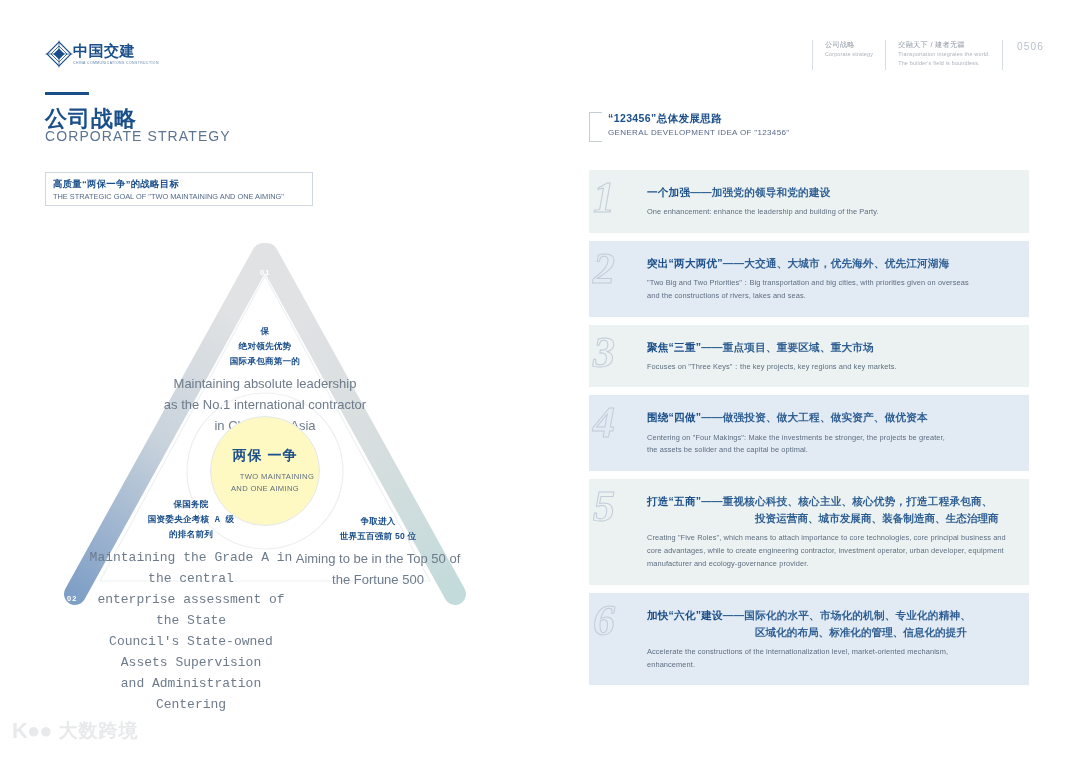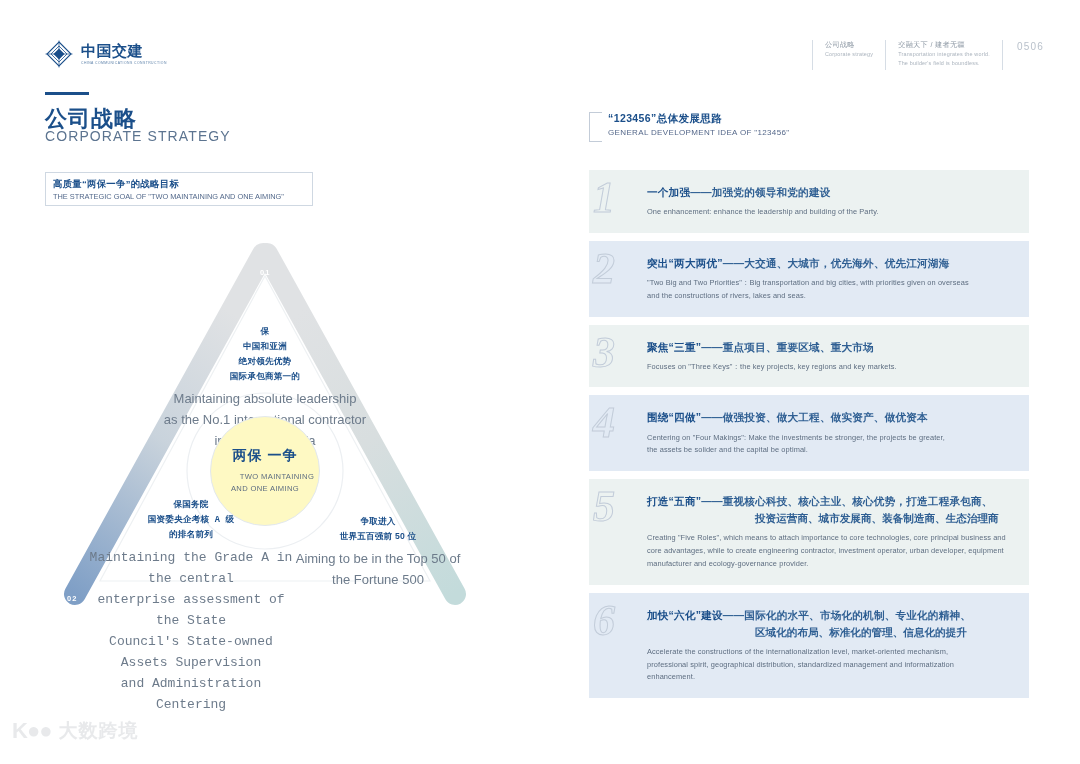--- a/index.html
+++ b/index.html
@@ -6,21 +6,21 @@
   html,body{ background:#ffffff; }
   body{
     width:1080px; height:764px; position:relative;
     font-family:"Liberation Sans", sans-serif;
     color:#3b4a5a; overflow:hidden;
   }
 
   
   #header{ position:absolute; left:0; top:0; width:1080px; height:96px; }
 
-  #logo-block{ position:absolute; left:45px; top:40px; display:flex; align-items:center; gap:8px; }
+  #logo-block{ position:absolute; left:45px; top:40px; display:flex; align-items:center; }
   #logo-mark{ width:28px; height:28px; position:relative; }
   #logo-text-wrap{ display:flex; flex-direction:column; justify-content:center; }
   #logo-cn{ font-size:15px; font-weight:bold; color:#1b4f8a; letter-spacing:.5px; line-height:1.1; }
   #logo-en{ font-size:3.4px; color:#5a7fa8; letter-spacing:.45px; line-height:1.3; margin-top:2px; }
 
   #header-right{ position:absolute; right:36px; top:40px; display:flex; align-items:flex-start; height:34px; }
   .hdr-col{ padding:0 12px; border-left:1px solid #d6dde5; height:30px; display:flex; flex-direction:column; justify-content:flex-start; }
   .hdr-cn{ font-size:7.2px; color:#8d98a4; letter-spacing:.3px; line-height:1.45; }
   .hdr-en{ font-size:5.4px; color:#aab3bd; letter-spacing:.2px; line-height:1.5; }
   #page-nums{ padding-left:14px; border-left:1px solid #d6dde5; display:flex; height:30px; justify-content:flex-start; }
@@ -161,21 +161,20 @@
     <circle cx="220" cy="235" r="78" fill="none" stroke="#eceff2" stroke-width="1.2"></circle>
   </svg>
 
   <span class="corner-num" id="num-01">01</span>
   <span class="corner-num" id="num-02">02</span>
   <span class="corner-num" id="num-03">03</span>
 
   <div class="blk" id="blk-top">
     <div class="blk-cn">
       <div>保</div>
-      <div>中国和亚洲</div>
       <div>绝对领先优势</div>
       <div>国际承包商第一的</div>
     </div>
     <div class="blk-en">
       <div>Maintaining absolute leadership</div>
       <div>as the No.1 international contractor</div>
       <div>in China and Asia</div>
     </div>
   </div>
 
@@ -261,21 +260,20 @@
       <div>manufacturer and ecology-governance provider.</div>
     </div>
   </div>
 
   <div class="item even">
     <span class="big-num">6</span>
     <div class="it-cn"><span>加快“六化”建设</span><span class="tail">——国际化的水平、市场化的机制、专业化的精神、</span></div>
     <div class="it-cn-2">区域化的布局、标准化的管理、信息化的提升</div>
     <div class="it-en">
       <div>Accelerate the constructions of the internationalization level, market-oriented mechanism,</div>
-      <div>professional spirit, geographical distribution, standardized management and informatization</div>
       <div>enhancement.</div>
     </div>
   </div>
 
 </div>
 
 <div id="watermark">
   <span id="wm-mark">K●●</span>
   <span id="wm-text">大数跨境</span>
 </div>

